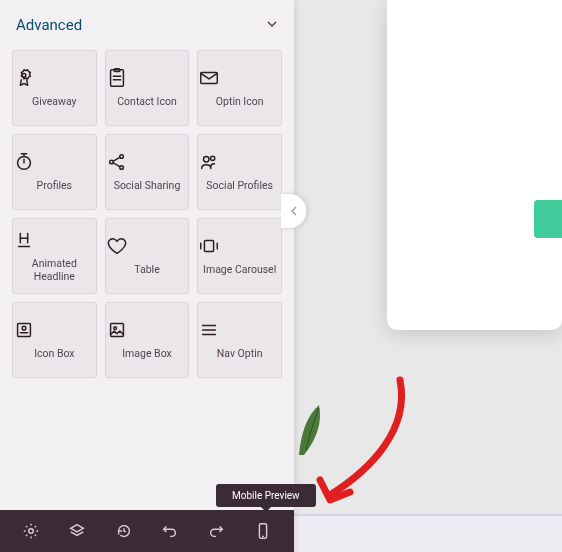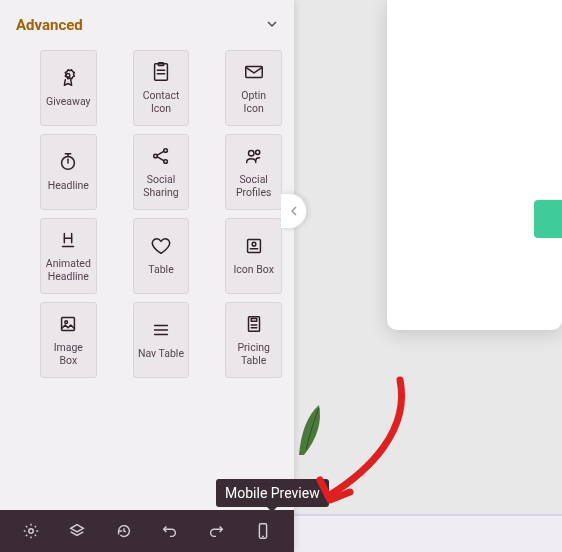--- a/index.html
+++ b/index.html
@@ -20,48 +20,46 @@
     background: #f2f0f2;
     display: flex;
     flex-direction: column;
     box-shadow: 2px 0 6px rgba(0,0,0,0.1);
   }
   .section-header {
     display: flex;
     align-items: center;
     justify-content: space-between;
     padding: 16px 16px 12px 16px;
-    color: #a16207;
+    color: #0c4a6e;
     font-size: 15px;
-    font-weight: 700;
+    font-weight: 400;
     cursor: pointer;
   }
   .section-header .chev {
     font-size: 14px;
   }
   .grid {
     display: grid;
     grid-template-columns: repeat(3, 1fr);
     gap: 8px;
     padding: 4px 12px 8px 12px;
     overflow: hidden;
   }
   .tile {
     background: #eae6ea;
     border: 1px solid #ddd3dd;
     border-radius: 3px;
     height: 76px;
     display: flex;
     flex-direction: column;
-    align-items: center;
     justify-content: center;
     gap: 7px;
     cursor: grab;
     color: #3b2b33;
-    margin-left: 28px;
   }
   .tile .ico {
     width: 22px;
     height: 22px;
     display: flex;
     align-items: center;
     justify-content: center;
   }
   .tile .lbl {
     font-size: 10.5px;
@@ -114,22 +112,22 @@
     border-radius: 3px;
   }
   .bottom-bar .btn svg { stroke: #d8cdd4; fill: none; stroke-width: 1.6; }
 
   .tooltip {
     position: absolute;
     left: 216px;
     bottom: 45px;
     background: #3a2b35;
     color: #fff;
-    font-size: 14px;
-    padding: 6px 9px;
+    font-size: 10px;
+    padding: 6px 16px;
     border-radius: 3px;
     white-space: nowrap;
   }
   .tooltip:after {
     content: '';
     position: absolute;
     bottom: -5px;
     left: 50%;
     transform: translateX(-50%);
     border: 5px solid transparent;
@@ -241,21 +239,21 @@
       </div>
       <div class="tile">
         <div class="ico">
           <svg width="22" height="22" viewBox="0 0 24 24">
             <circle stroke="#2c1d26" stroke-width="1.6" fill="none" stroke-linecap="round" stroke-linejoin="round" cx="12" cy="13" r="7"></circle>
             <line stroke="#2c1d26" stroke-width="1.6" fill="none" stroke-linecap="round" stroke-linejoin="round" x1="12" y1="13" x2="12" y2="9"></line>
             <line stroke="#2c1d26" stroke-width="1.6" fill="none" stroke-linecap="round" stroke-linejoin="round" x1="9" y1="3" x2="15" y2="3"></line>
             <line stroke="#2c1d26" stroke-width="1.6" fill="none" stroke-linecap="round" stroke-linejoin="round" x1="12" y1="3" x2="12" y2="6"></line>
           </svg>
         </div>
-        <div class="lbl">Headline</div>
+        <div class="lbl">Profiles</div>
       </div>
       <div class="tile">
         <div class="ico">
           <svg width="22" height="22" viewBox="0 0 24 24">
             <circle stroke="#2c1d26" stroke-width="1.6" fill="none" stroke-linecap="round" stroke-linejoin="round" cx="6" cy="12" r="2"></circle>
             <circle stroke="#2c1d26" stroke-width="1.6" fill="none" stroke-linecap="round" stroke-linejoin="round" cx="17" cy="6" r="2"></circle>
             <circle stroke="#2c1d26" stroke-width="1.6" fill="none" stroke-linecap="round" stroke-linejoin="round" cx="17" cy="18" r="2"></circle>
             <line stroke="#2c1d26" stroke-width="1.6" fill="none" stroke-linecap="round" stroke-linejoin="round" x1="8" y1="11" x2="15" y2="7"></line>
             <line stroke="#2c1d26" stroke-width="1.6" fill="none" stroke-linecap="round" stroke-linejoin="round" x1="8" y1="13" x2="15" y2="17"></line>
           </svg>
@@ -288,20 +286,30 @@
         <div class="ico">
           <svg width="22" height="22" viewBox="0 0 24 24">
             <path stroke="#2c1d26" stroke-width="1.6" fill="none" stroke-linecap="round" stroke-linejoin="round" d="M12 20s-7-4.5-9-9c-1.5-3.5 1-7 4.5-7 2 0 3.5 1.5 4.5 3 1-1.5 2.5-3 4.5-3 3.5 0 6 3.5 4.5 7-2 4.5-9 9-9 9z"></path>
           </svg>
         </div>
         <div class="lbl">Table</div>
       </div>
       <div class="tile">
         <div class="ico">
           <svg width="22" height="22" viewBox="0 0 24 24">
+            <rect stroke="#2c1d26" stroke-width="1.6" fill="none" stroke-linecap="round" stroke-linejoin="round" x="7" y="6" width="10" height="12" rx="1"></rect>
+            <line stroke="#2c1d26" stroke-width="1.6" fill="none" stroke-linecap="round" stroke-linejoin="round" x1="3" y1="9" x2="3" y2="15"></line>
+            <line stroke="#2c1d26" stroke-width="1.6" fill="none" stroke-linecap="round" stroke-linejoin="round" x1="21" y1="9" x2="21" y2="15"></line>
+          </svg>
+        </div>
+        <div class="lbl">Image Carousel</div>
+      </div>
+      <div class="tile">
+        <div class="ico">
+          <svg width="22" height="22" viewBox="0 0 24 24">
             <rect stroke="#2c1d26" stroke-width="1.6" fill="none" stroke-linecap="round" stroke-linejoin="round" x="5" y="5" width="14" height="14" rx="1"></rect>
             <line stroke="#2c1d26" stroke-width="1.6" fill="none" stroke-linecap="round" stroke-linejoin="round" x1="8" y1="15" x2="16" y2="15"></line>
             <circle stroke="#2c1d26" stroke-width="1.6" fill="none" stroke-linecap="round" stroke-linejoin="round" cx="12" cy="10" r="2"></circle>
           </svg>
         </div>
         <div class="lbl">Icon Box</div>
       </div>
       <div class="tile">
         <div class="ico">
           <svg width="22" height="22" viewBox="0 0 24 24">
@@ -313,32 +321,21 @@
         <div class="lbl">Image Box</div>
       </div>
       <div class="tile">
         <div class="ico">
           <svg width="22" height="22" viewBox="0 0 24 24">
             <line stroke="#2c1d26" stroke-width="1.6" fill="none" stroke-linecap="round" stroke-linejoin="round" x1="5" y1="7" x2="19" y2="7"></line>
             <line stroke="#2c1d26" stroke-width="1.6" fill="none" stroke-linecap="round" stroke-linejoin="round" x1="5" y1="12" x2="19" y2="12"></line>
             <line stroke="#2c1d26" stroke-width="1.6" fill="none" stroke-linecap="round" stroke-linejoin="round" x1="5" y1="17" x2="19" y2="17"></line>
           </svg>
         </div>
-        <div class="lbl">Nav Table</div>
-      </div>
-      <div class="tile">
-        <div class="ico">
-          <svg width="22" height="22" viewBox="0 0 24 24">
-            <rect stroke="#2c1d26" stroke-width="1.6" fill="none" stroke-linecap="round" stroke-linejoin="round" x="6" y="4" width="12" height="16" rx="1"></rect>
-            <rect stroke="#2c1d26" stroke-width="1.6" fill="none" stroke-linecap="round" stroke-linejoin="round" x="9" y="6" width="6" height="3"></rect>
-            <line stroke="#2c1d26" stroke-width="1.6" fill="none" stroke-linecap="round" stroke-linejoin="round" x1="9" y1="13" x2="15" y2="13"></line>
-            <line stroke="#2c1d26" stroke-width="1.6" fill="none" stroke-linecap="round" stroke-linejoin="round" x1="9" y1="16" x2="15" y2="16"></line>
-          </svg>
-        </div>
-        <div class="lbl">Pricing Table</div>
+        <div class="lbl">Nav Optin</div>
       </div>
     </div>
 </div>
 
 <div class="collapse-btn">
   <svg width="8" height="10" viewBox="0 0 8 10">
       <path d="M6 1 L2 5 L6 9" stroke="#999" stroke-width="1.4" fill="none"></path>
     </svg>
 </div>
 

